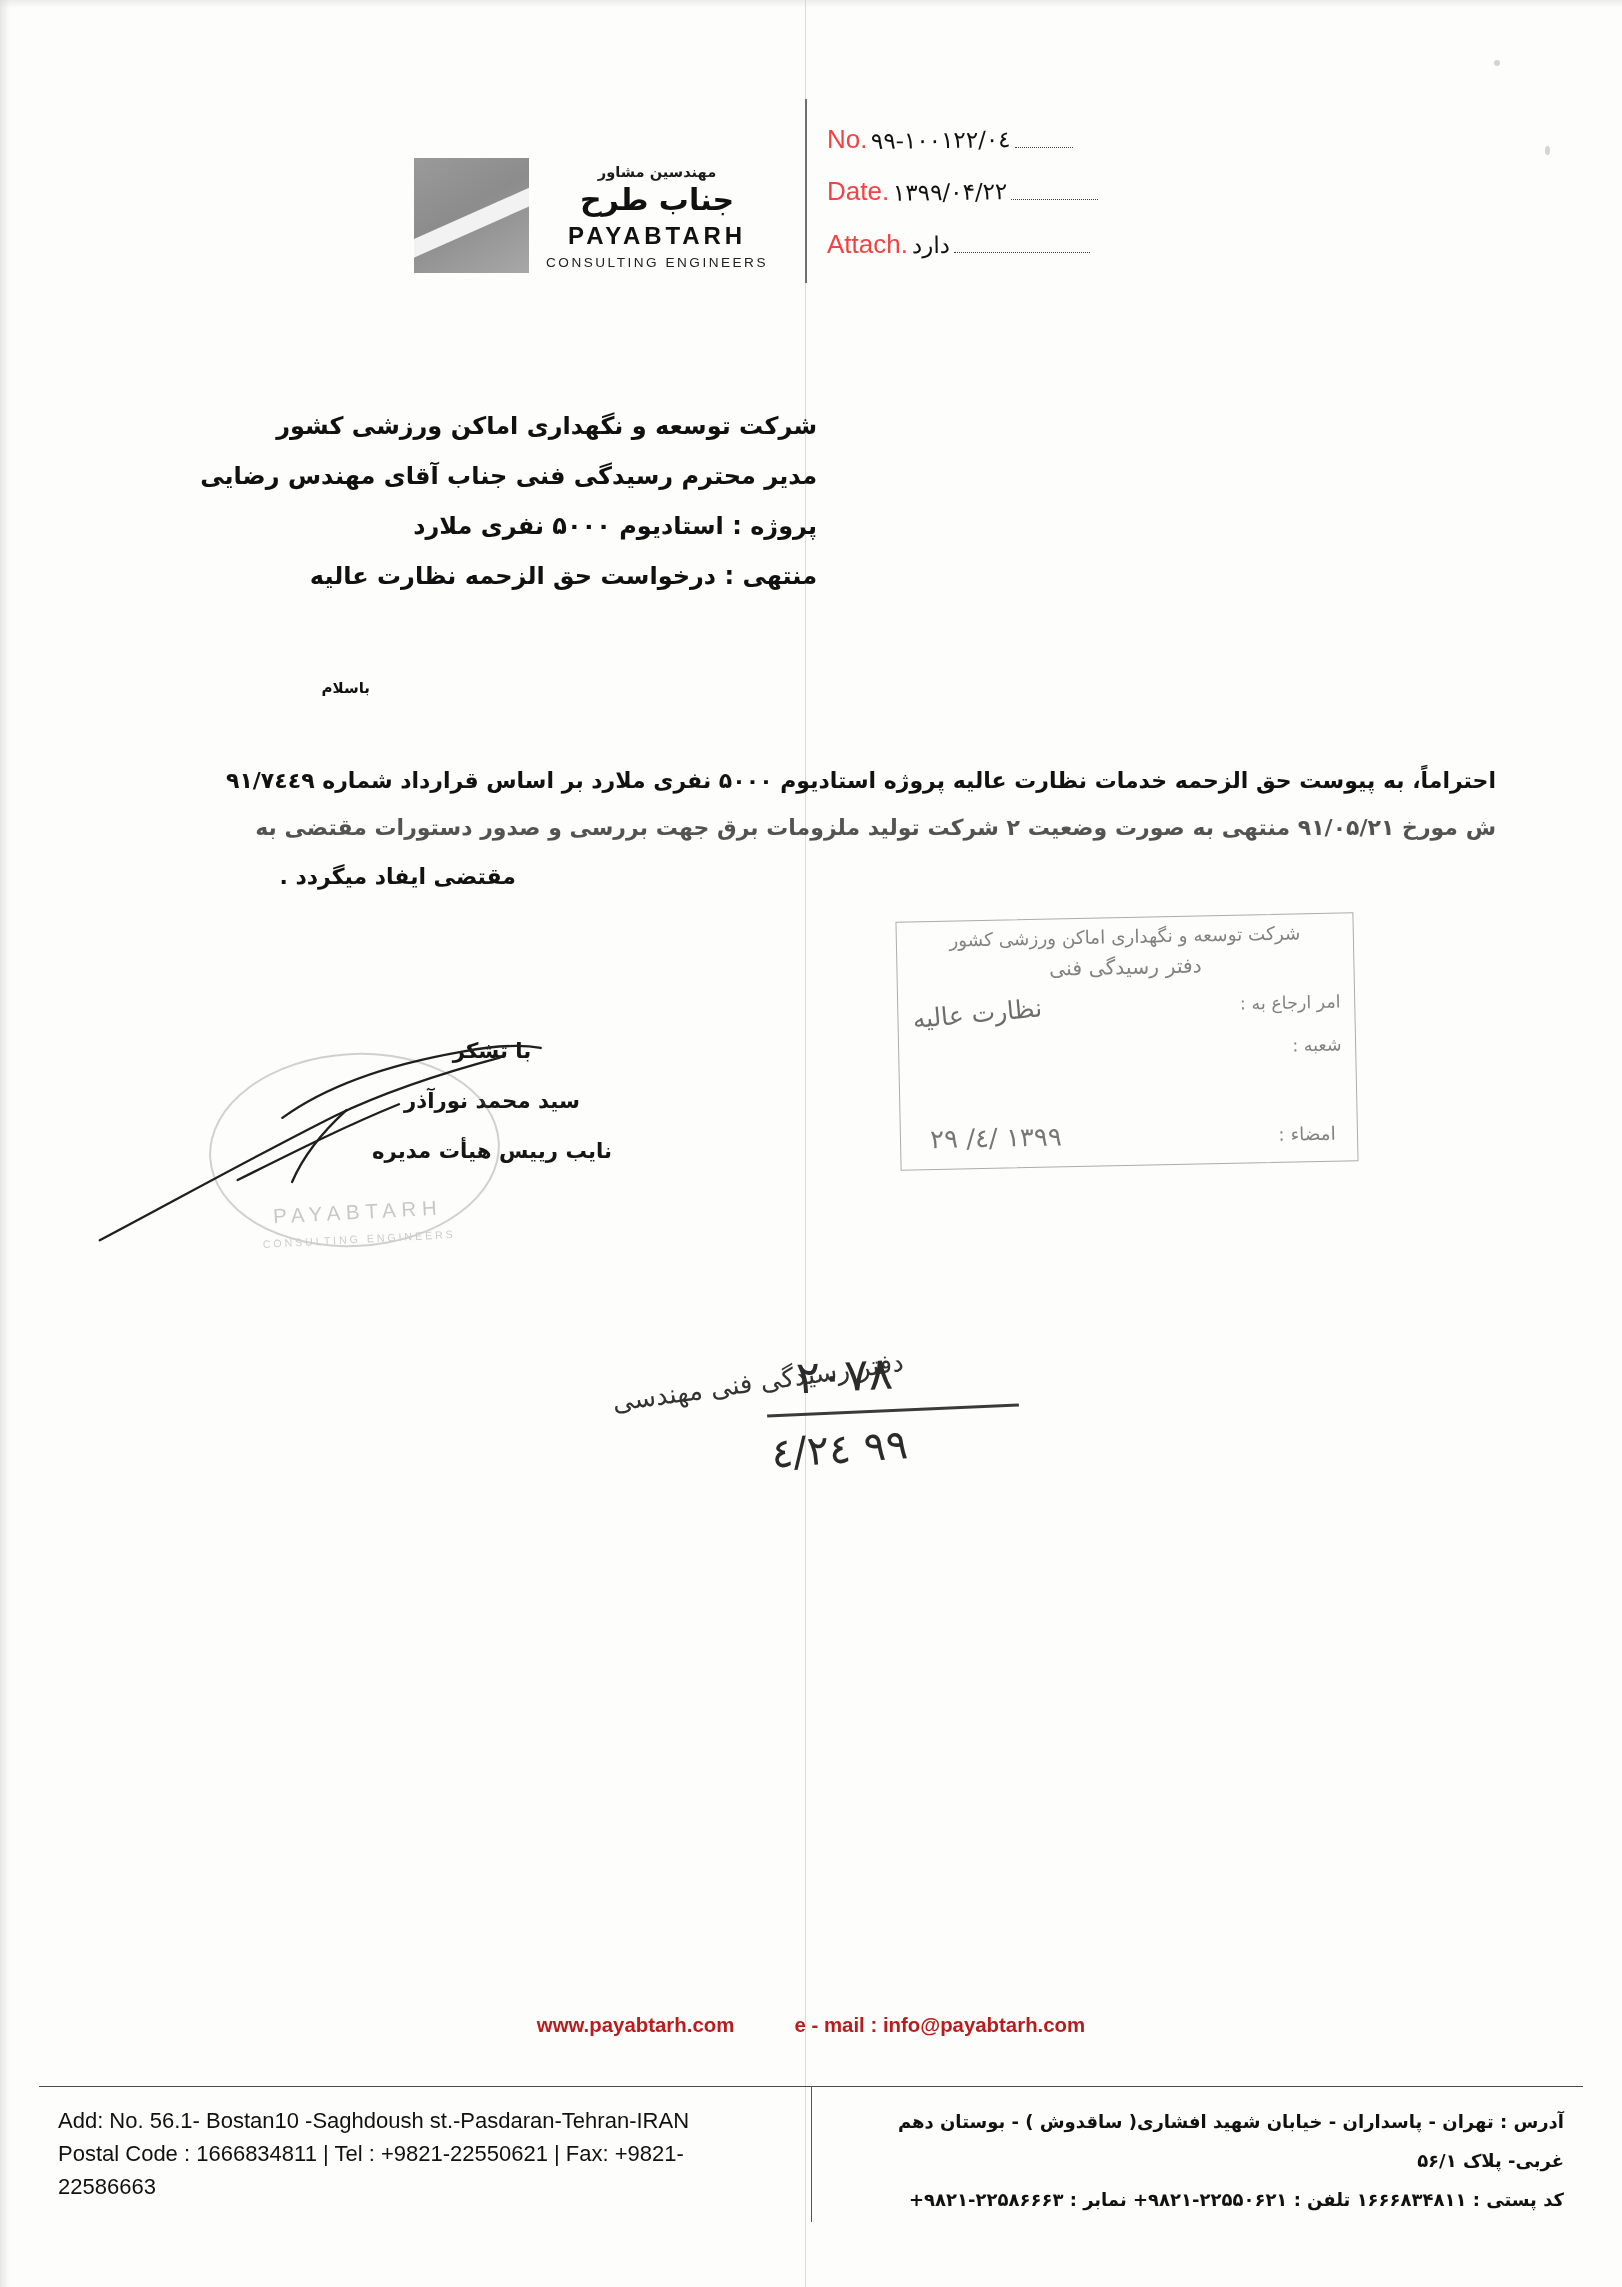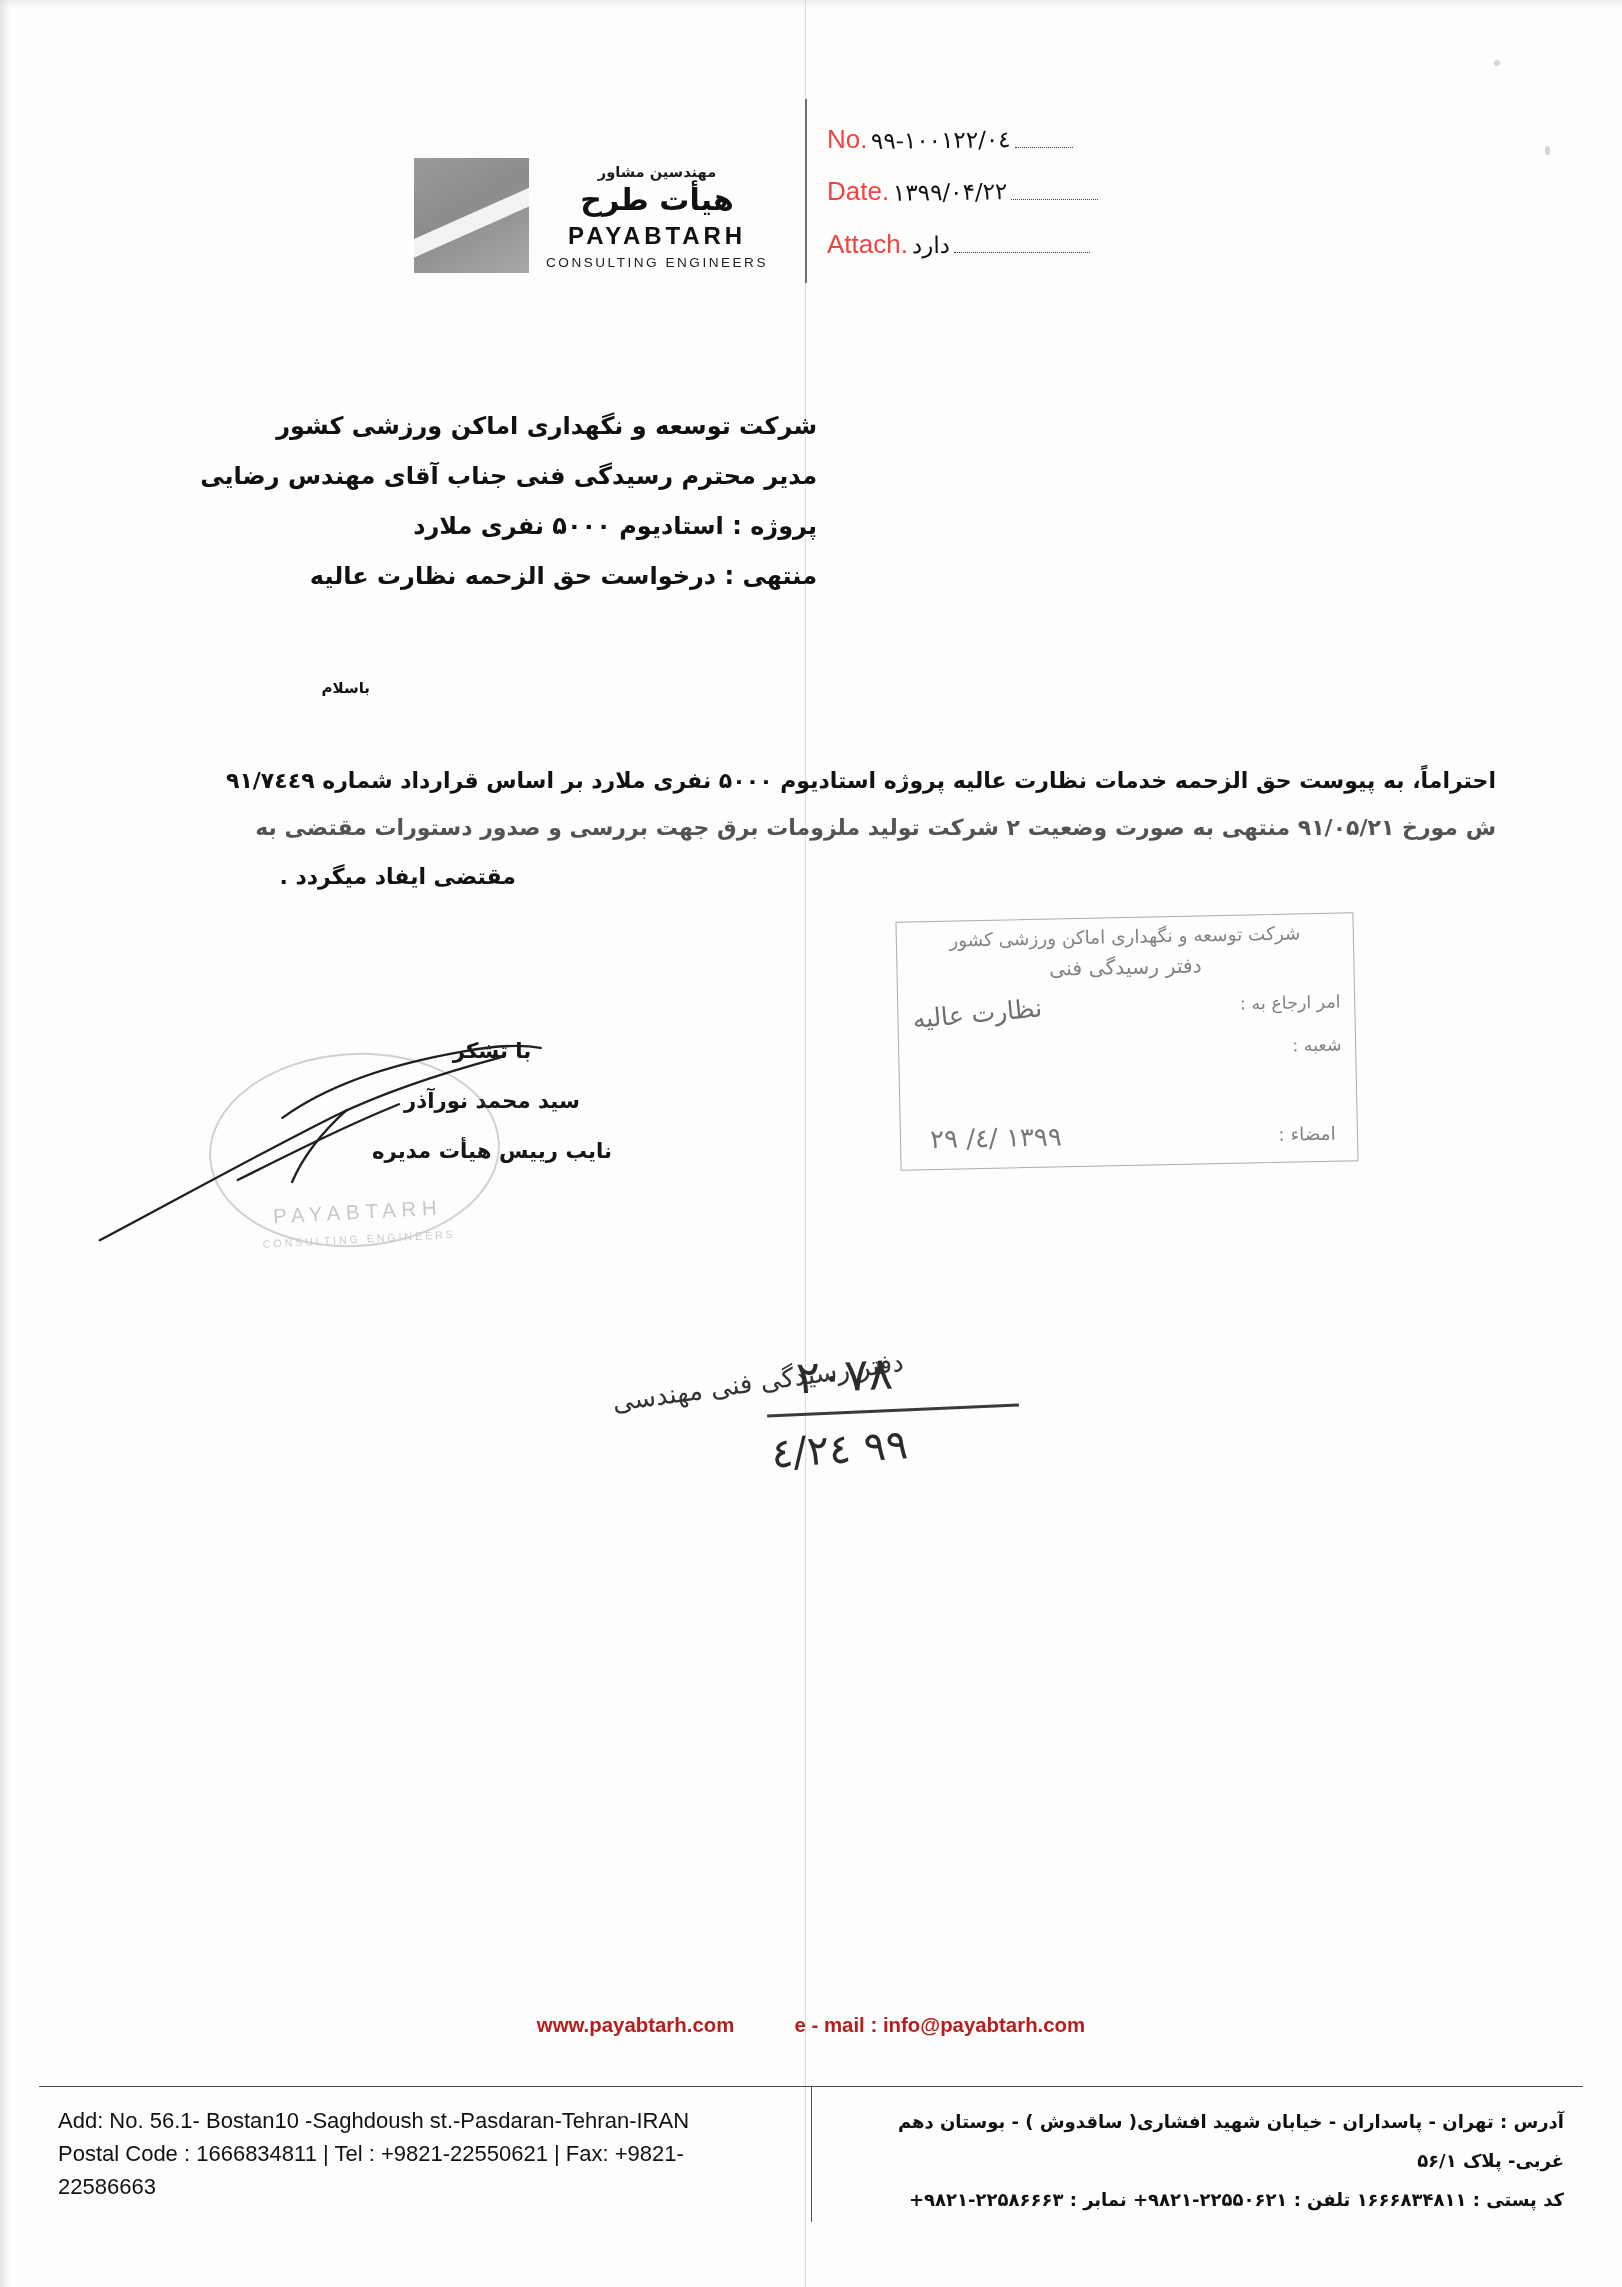--- a/index.html
+++ b/index.html
@@ -439,21 +439,21 @@
 
   <div class="speck" style="left:1494px;top:60px;width:5.8px;height:5.8px;"></div>
   <div class="speck" style="left:1545px;top:146px;width:4.9px;height:8.7px;"></div>
 
   <div class="letterhead">
 
     <div class="logo-block">
       <div class="logo-mark"></div>
       <div class="logo-text">
         <div class="logo-fa-small">مهندسین مشاور</div>
-        <div class="logo-fa-big">هیأت طرح</div>
+        <div class="logo-fa-big">جناب طرح</div>
         <div class="logo-en-big">PAYABTARH</div>
         <div class="logo-en-small">CONSULTING ENGINEERS</div>
       </div>
     </div>
 
     <div class="head-divider"></div>
 
     <div class="ref-block">
       <div class="ref-row" style="top:7.8px;">
         <span class="ref-label">No.</span>

